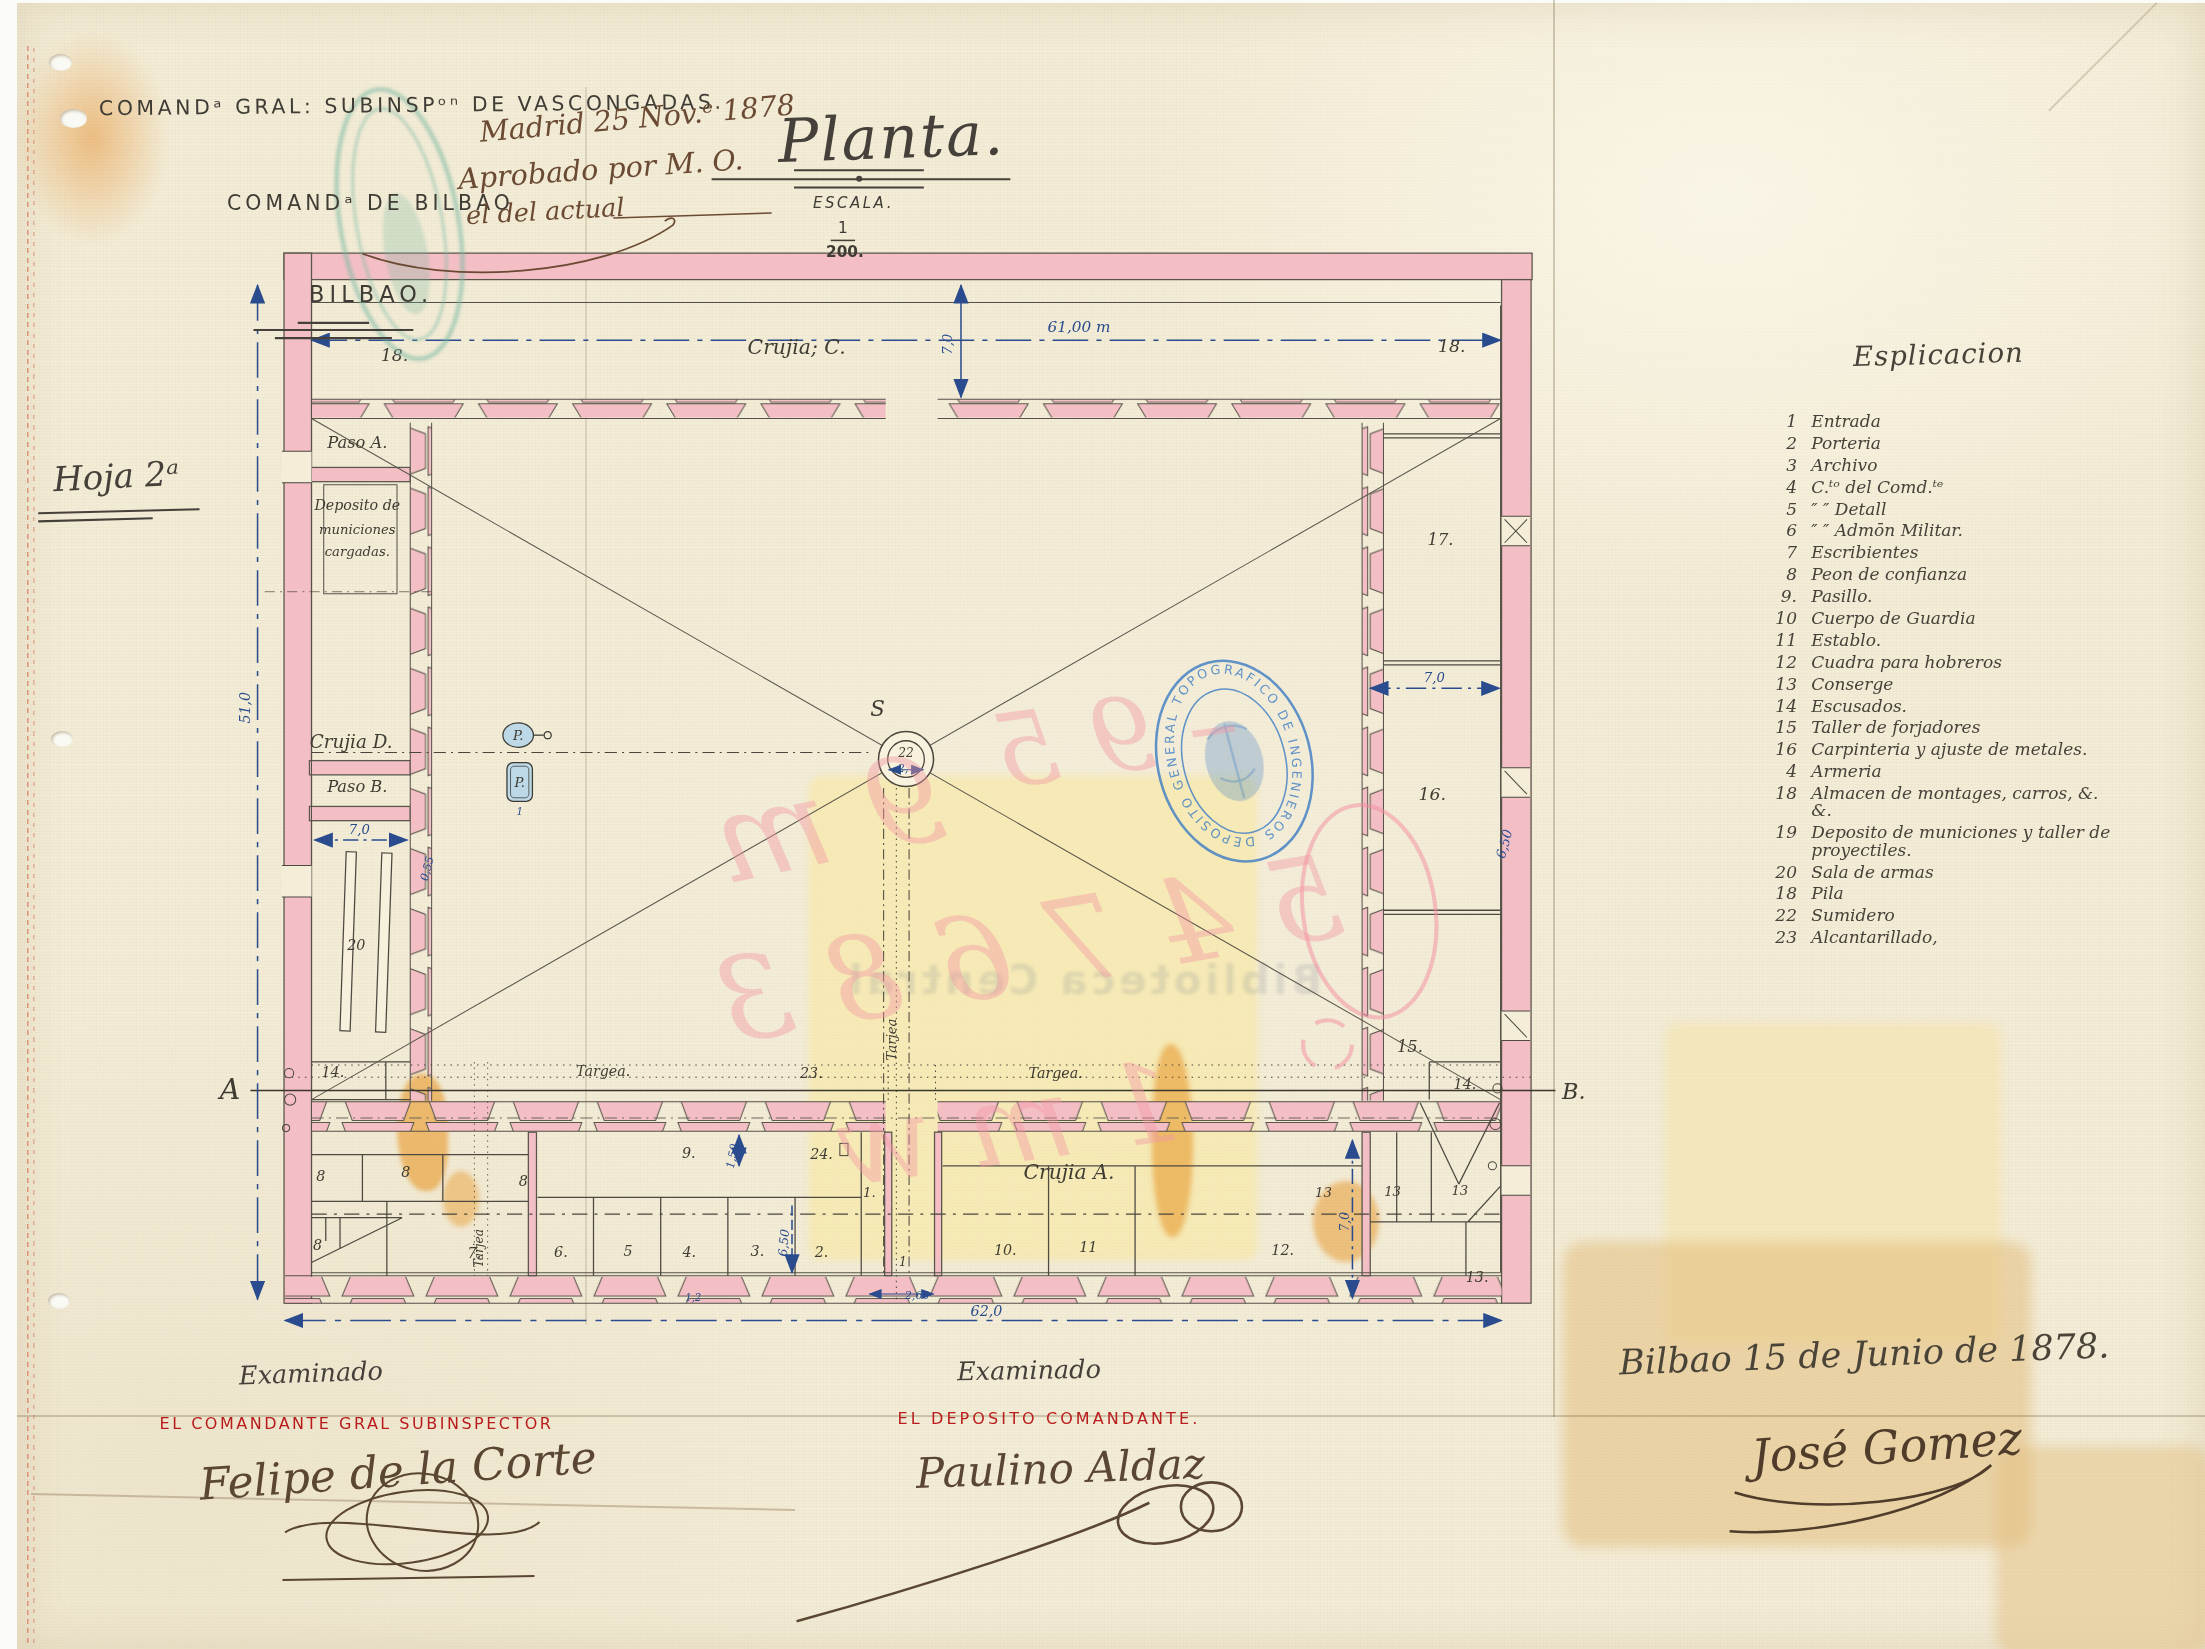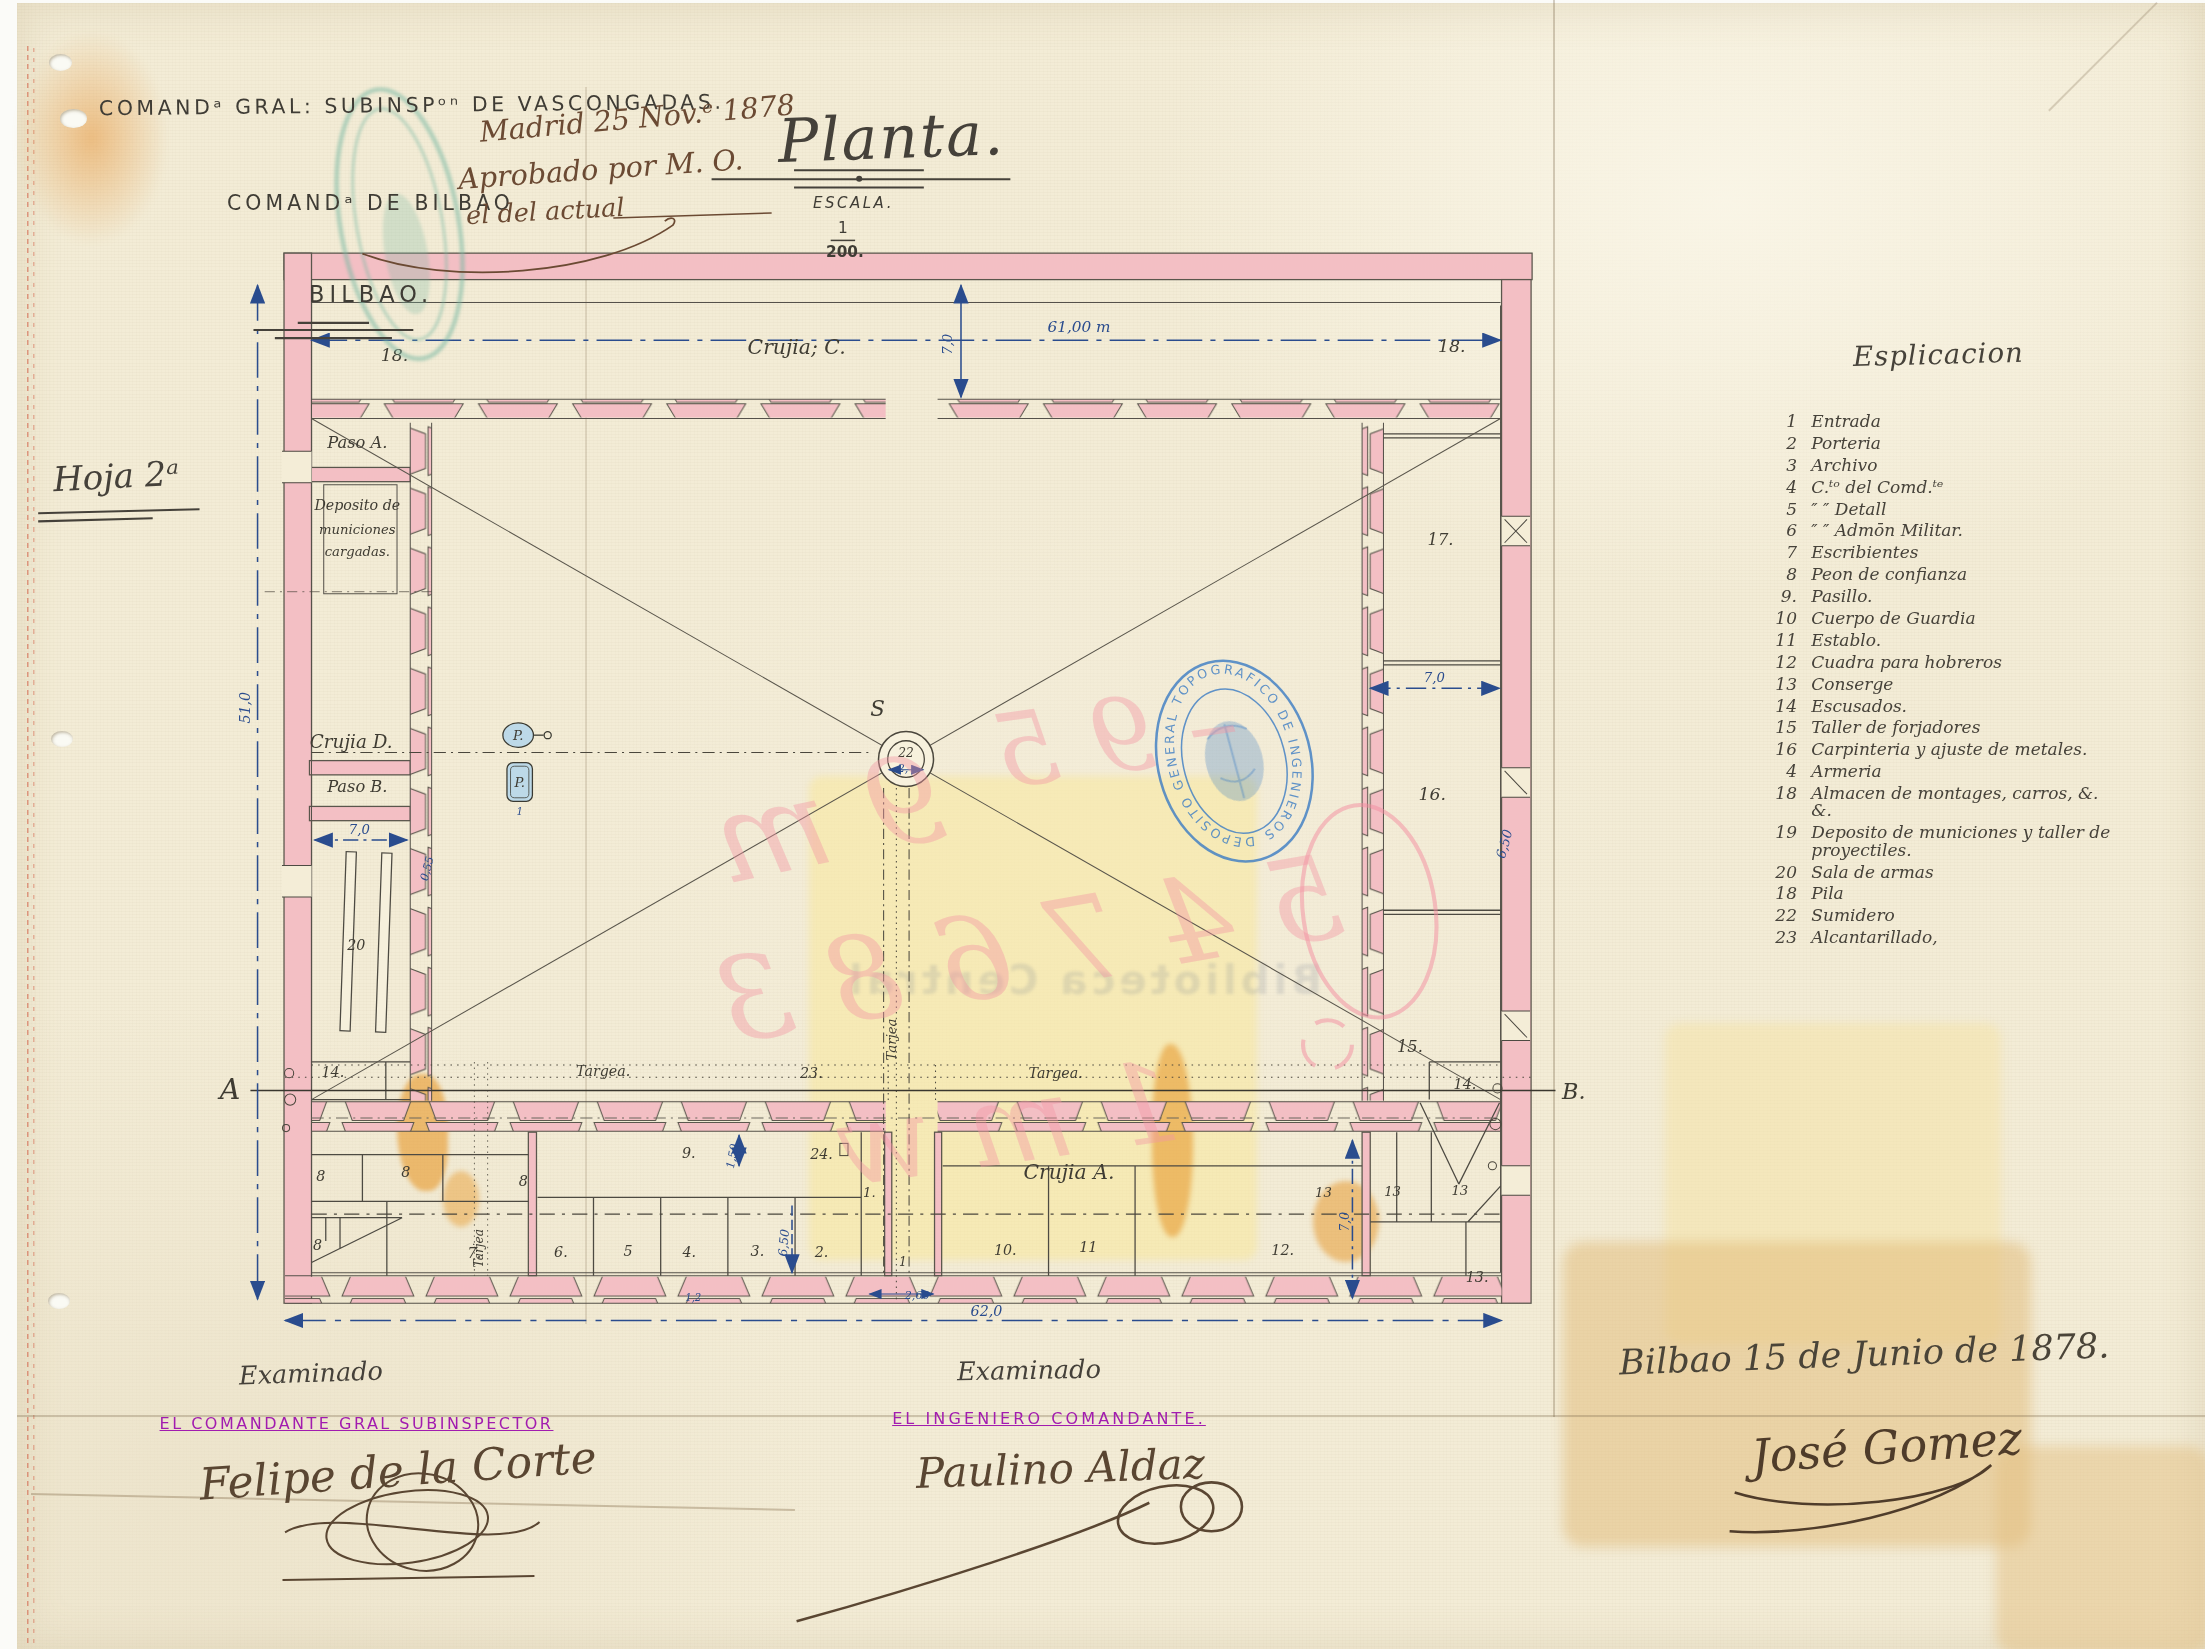--- a/index.html
+++ b/index.html
@@ -32,21 +32,21 @@
      margin-left:87px;transform:rotate(-1.5deg);letter-spacing:1px;}
   #legend .lg-rows{margin-top:45px;}
   #legend .lg-row{display:flex;align-items:flex-start;margin-bottom:4.6px;font-style:italic;
      font-size:17px;line-height:17.3px;}
   #legend .lg-num{width:31px;text-align:right;flex:0 0 31px;}
   #legend .lg-label{margin-left:14.3px;width:305px;}
   .mirror{position:absolute;font-family:"DejaVu Serif",serif;font-style:italic;
      color:rgba(243,150,165,.42);transform-origin:center;pointer-events:none;white-space:nowrap;}
   .ghost{position:absolute;font-family:"DejaVu Sans",sans-serif;font-weight:bold;
      color:rgba(100,112,135,.16);filter:blur(1.5px);transform:scaleX(-1);pointer-events:none;}
-  .sig-role{font-family:"DejaVu Sans",sans-serif;color:#a21caf;text-align:center;text-decoration:underline;}
+  .sig-role{font-family:"DejaVu Sans",sans-serif;color:#b91c1c;text-align:center;}
 </style>
 </head>
 <body>
 
 <div id="root">
   <div id="paper"></div>
 
   <div class="stain" style="left:25.5px;top:46px;width:11.2px;height:1598px;
        background:repeating-linear-gradient(180deg, rgba(205,70,45,.5) 0 5.1px, rgba(205,70,45,0) 5.1px 9.2px),
                   repeating-linear-gradient(180deg, rgba(205,70,45,0) 0 2px, rgba(205,70,45,.35) 2px 6.1px, rgba(205,70,45,0) 6.1px 10.2px);
@@ -477,19 +477,19 @@
           <span class="lg-label">Alcantarillado,</span>
         </div>
       </div>
   </div>
 
   <div class="abs hand" style="left:239px;top:1358px;font-size:25.5px;transform:rotate(-2deg);">Examinado</div>
   <div class="abs sig-role" style="left:158px;top:1414px;width:397px;font-size:16px;letter-spacing:2.5px;">EL COMANDANTE GRAL SUBINSPECTOR</div>
   <div class="abs hand brown" style="left:199px;top:1445px;font-size:44px;transform:rotate(-4deg);color:#5a4632;">Felipe de la Corte</div>
 
   <div class="abs hand" style="left:957px;top:1355px;font-size:25.5px;transform:rotate(-1deg);">Examinado</div>
-  <div class="abs sig-role" style="left:876px;top:1409px;width:346px;font-size:16px;letter-spacing:3.1px;">EL INGENIERO COMANDANTE.</div>
+  <div class="abs sig-role" style="left:876px;top:1409px;width:346px;font-size:16px;letter-spacing:3.1px;">EL DEPOSITO COMANDANTE.</div>
   <div class="abs hand brown" style="left:916px;top:1444px;font-size:42px;transform:rotate(-2deg);color:#5a4632;">Paulino Aldaz</div>
 
   <div class="abs hand" style="left:1619px;top:1334px;font-size:35px;transform:rotate(-2deg);color:#4a4438;">Bilbao 15 de Junio de 1878.</div>
   <div class="abs hand" style="left:1751px;top:1420px;font-size:46px;transform:rotate(-4deg);color:#4f3c2a;">José Gomez</div>
 </div>
 
 
 </body></html>

